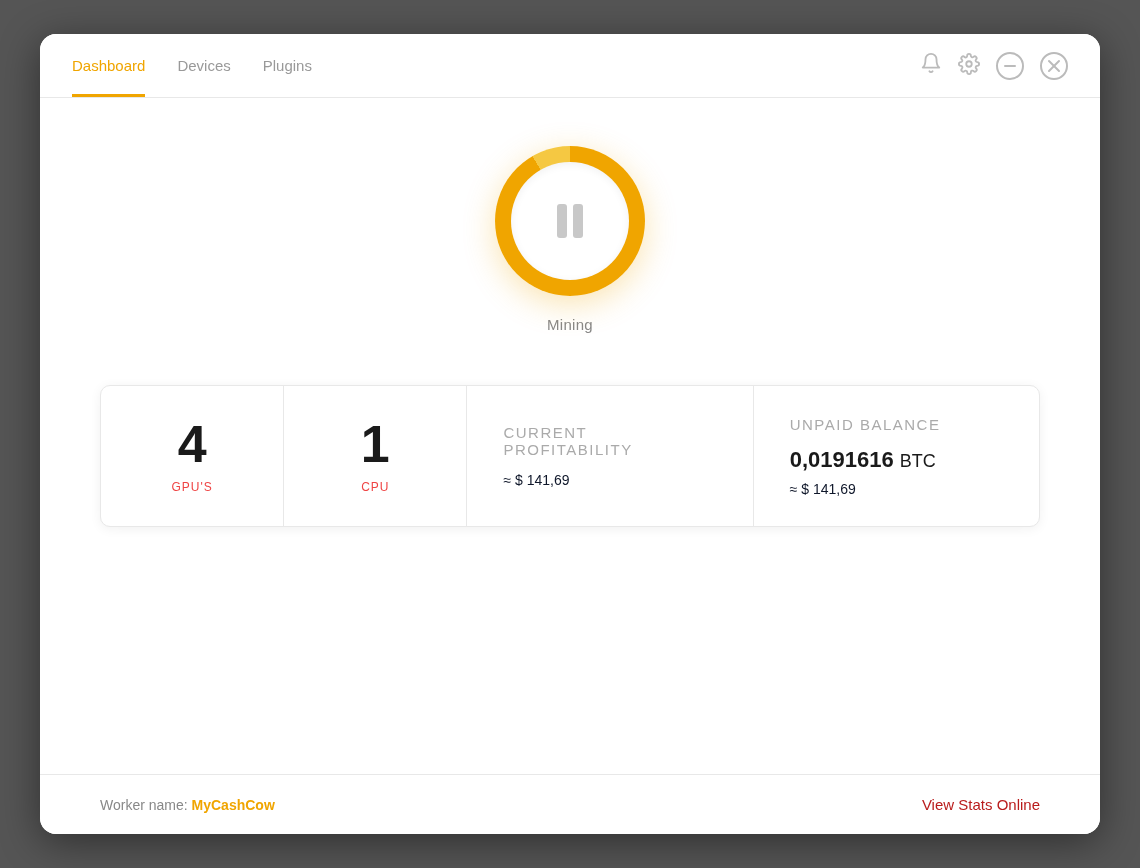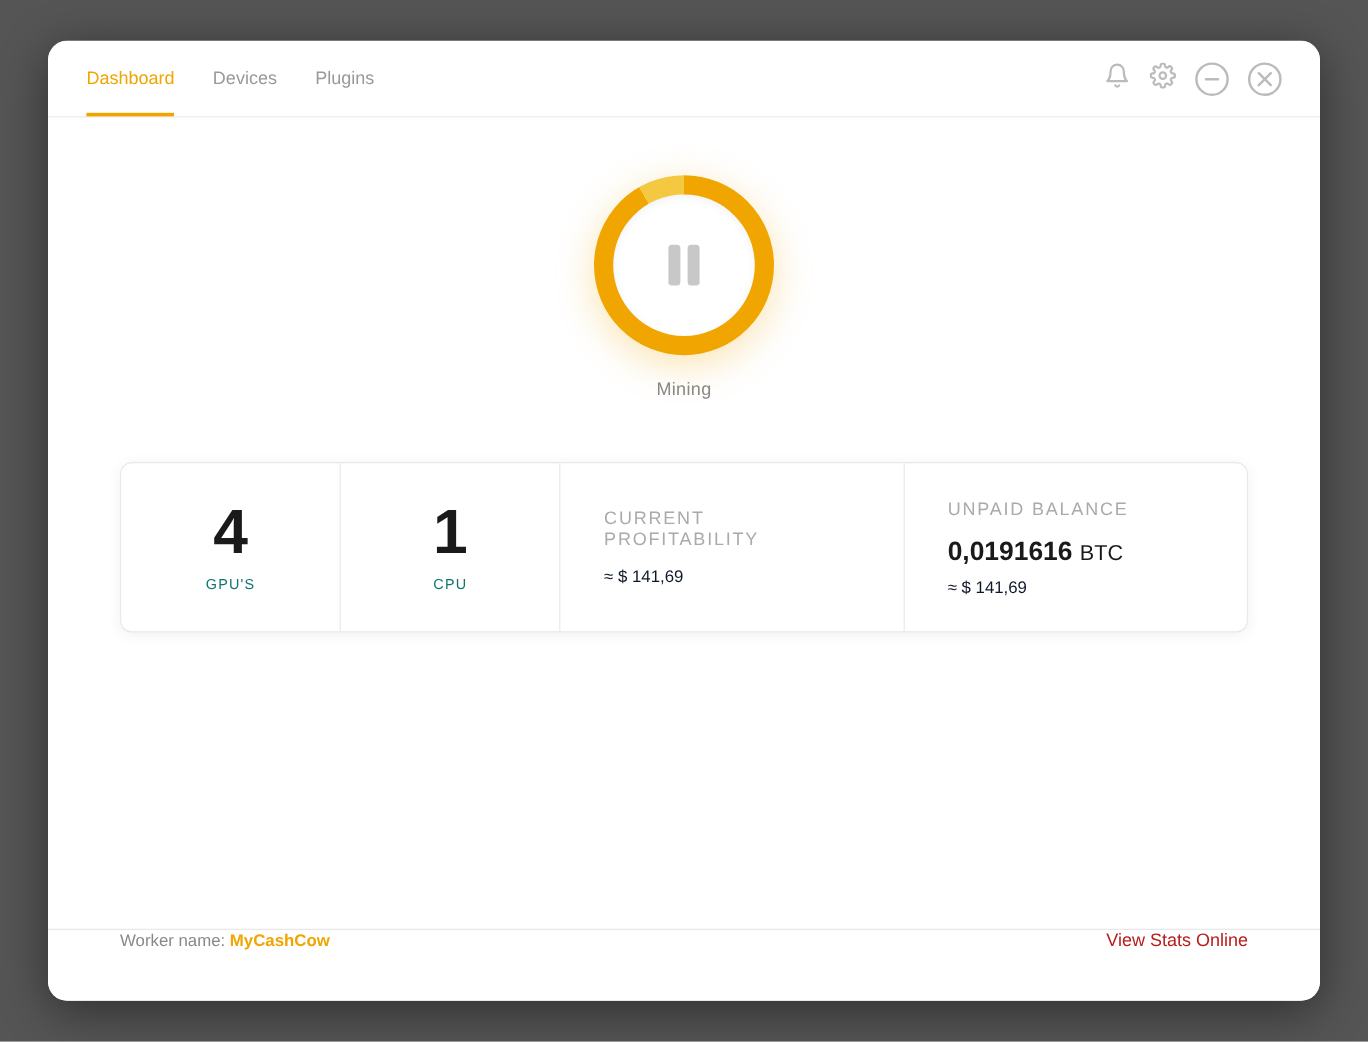--- a/index.html
+++ b/index.html
@@ -183,21 +183,21 @@
     .stat-number {
       font-size: 52px;
       font-weight: 700;
       color: #1a1a1a;
       line-height: 1;
       margin-bottom: 10px;
     }
 
     .stat-label {
       font-size: 12px;
-      color: #0f766e;
+      color: #ef4444;
       letter-spacing: 1px;
       text-transform: uppercase;
       text-align: right;
     }
 
     .stat-card-wide {
       flex: 1.5;
       align-items: flex-start;
       padding: 28px 36px;
       border-right: 1px solid #e8e8e8;
@@ -234,20 +234,21 @@
       color: #0f172a;
     }
 
     
     .footer {
       background: #ffffff;
       border-top: 1px solid #e8e8e8;
       padding: 0 60px;
       height: 60px;
       display: flex;
+      align-items: center;
       justify-content: space-between;
       flex-shrink: 0;
     }
 
     .worker-label {
       font-size: 14px;
       color: #888;
     }
 
     .worker-name {

